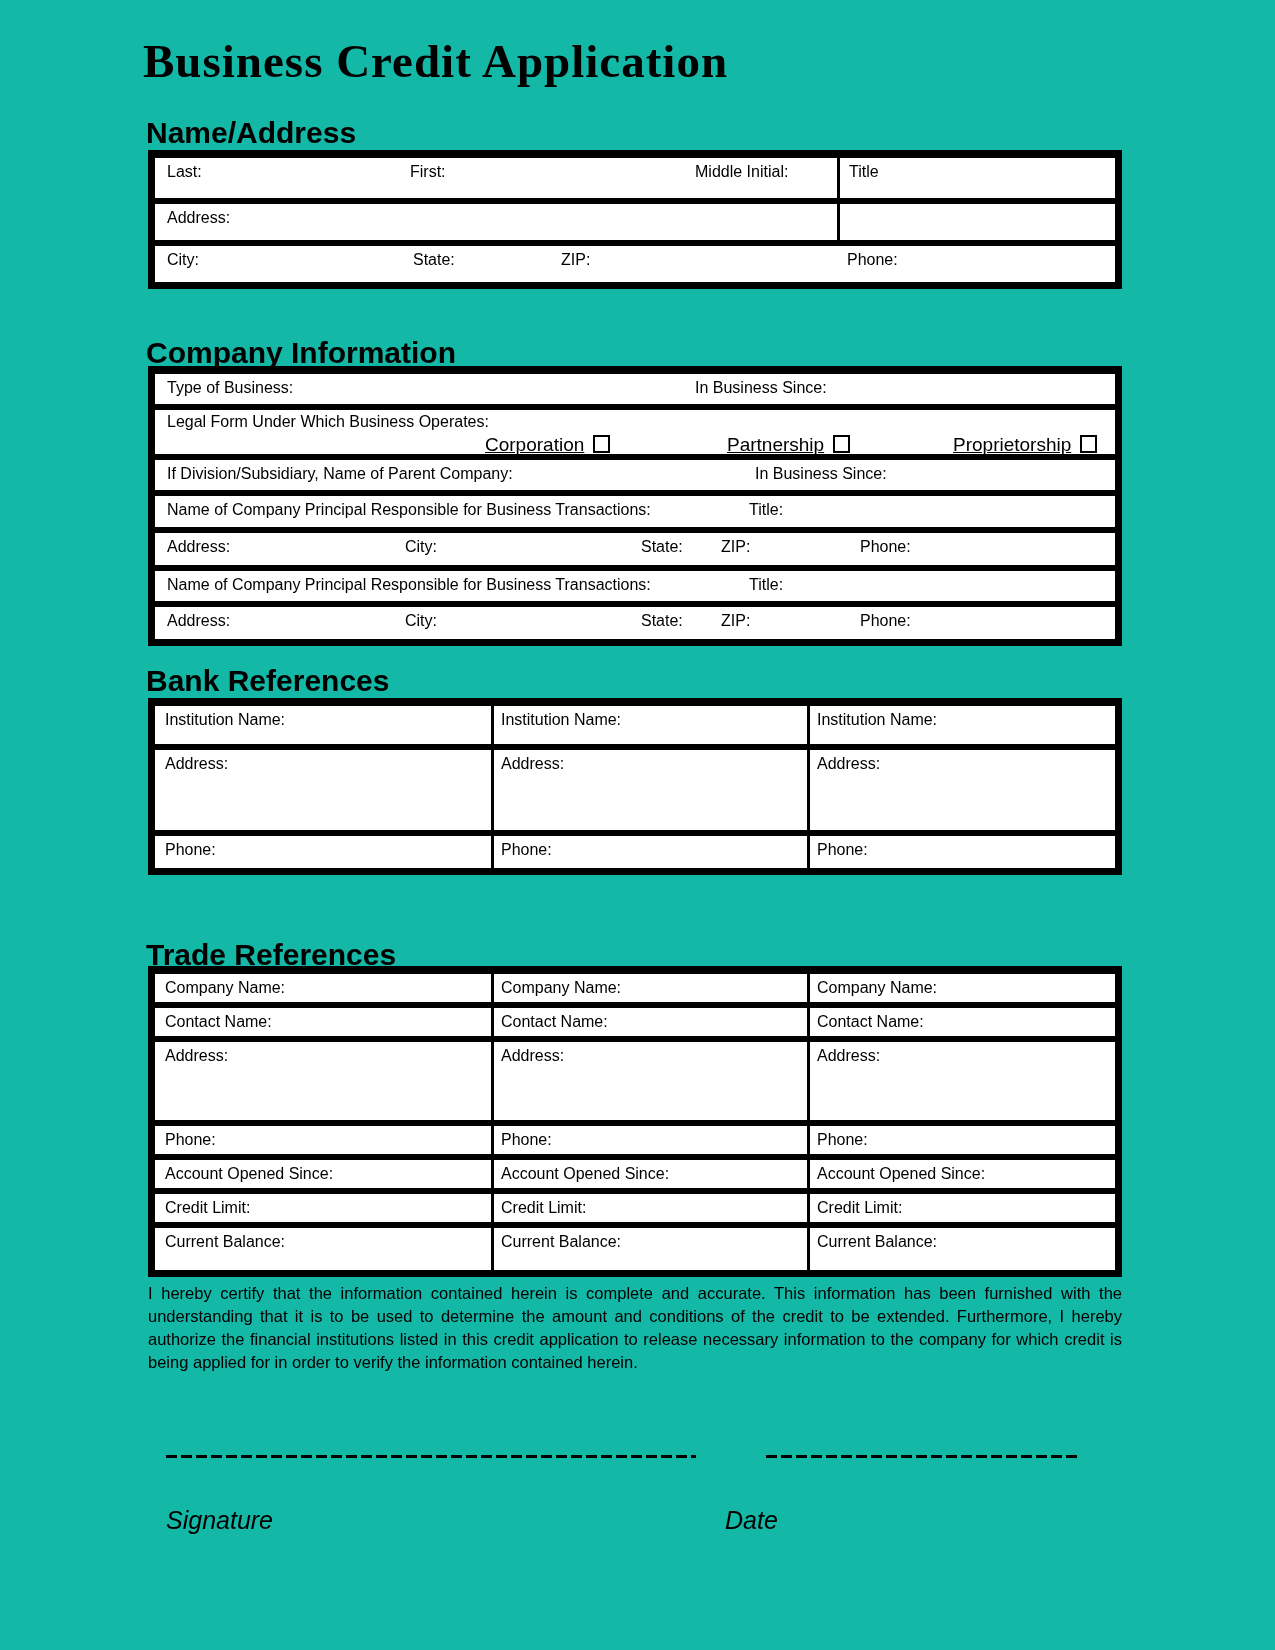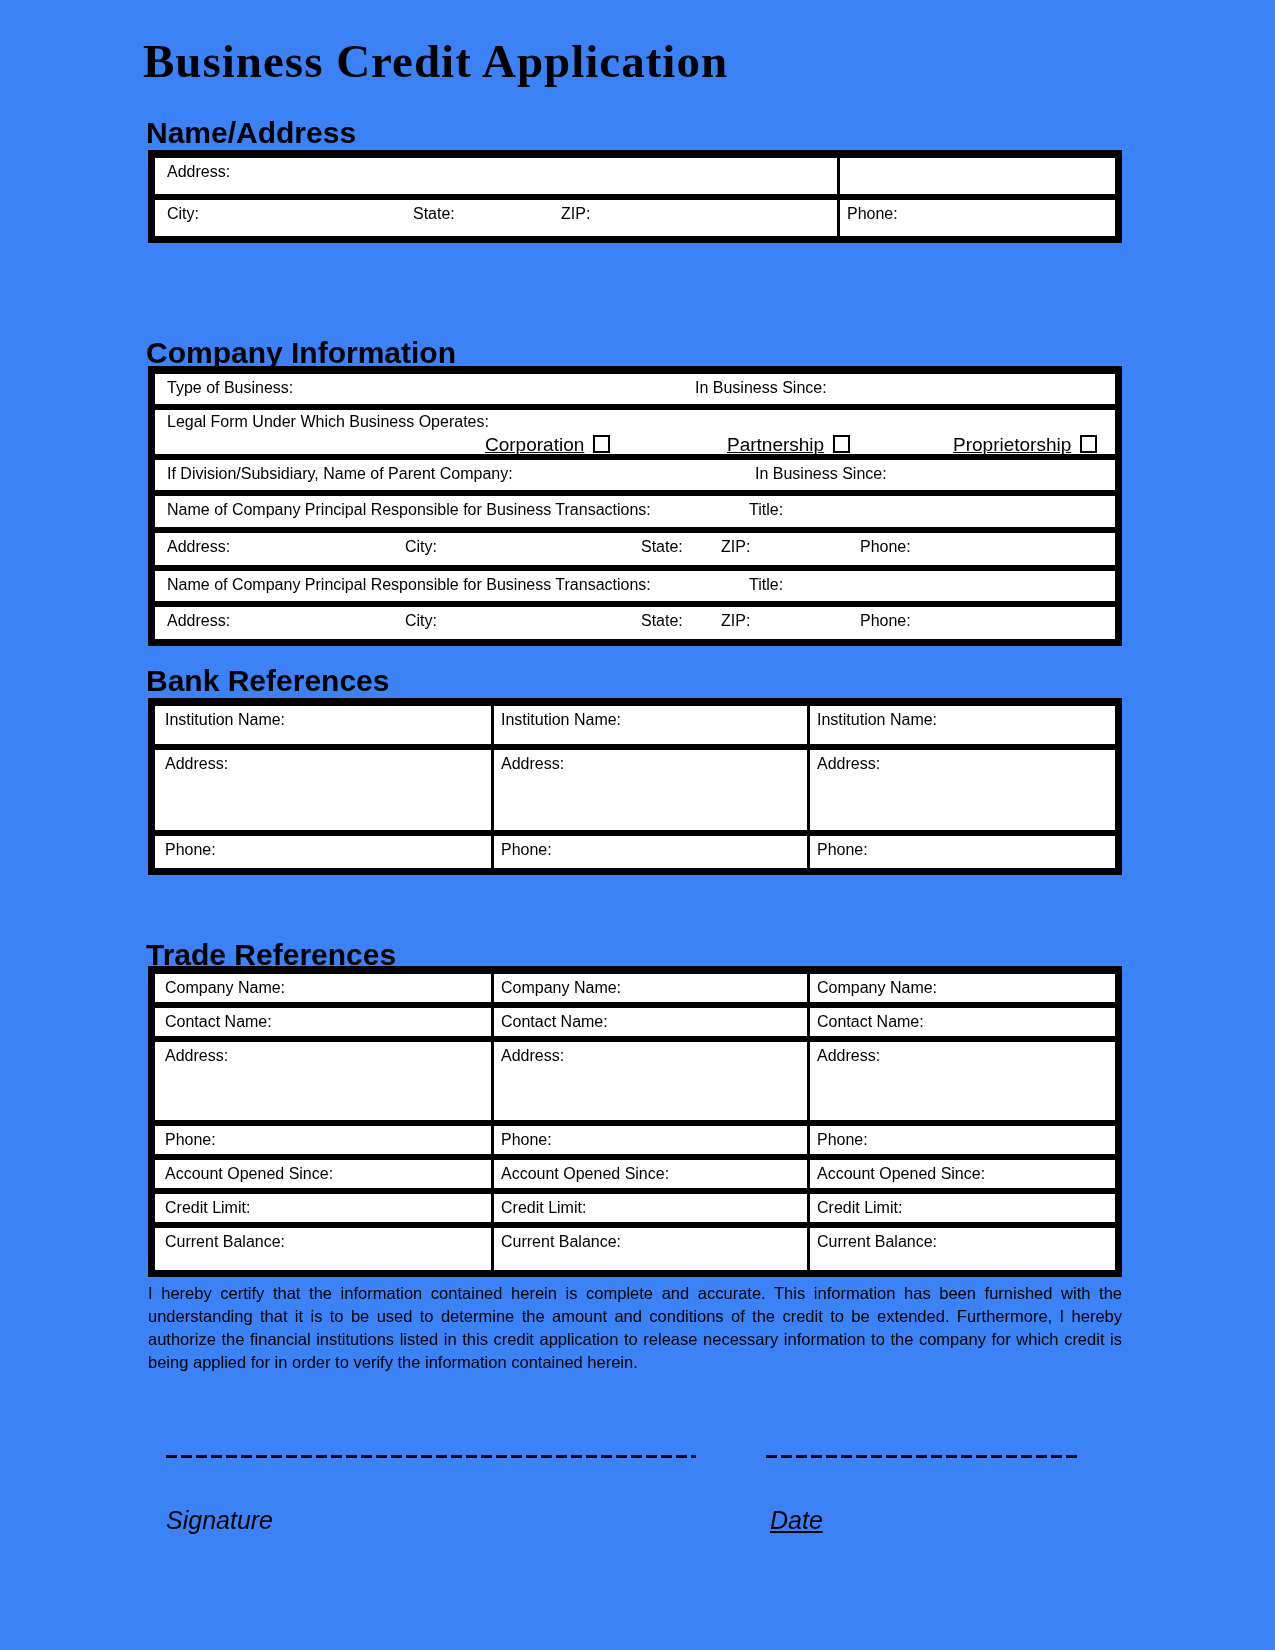--- a/index.html
+++ b/index.html
@@ -1,16 +1,16 @@
 <!DOCTYPE html>
 <html><head>
 <meta charset="utf-8">
 <style>
   html,body{margin:0;padding:0;background:#fff;}
-  .page{position:relative;width:1275px;height:1650px;background:#3b82f6;color:#000;
+  .page{position:relative;width:1275px;height:1650px;background:#14b8a6;color:#000;
         font-family:"Liberation Sans",sans-serif;overflow:hidden;}
   .h1{position:absolute;left:143px;top:34px;font-family:"Liberation Serif",serif;
       font-weight:bold;font-size:47px;letter-spacing:1px;white-space:nowrap;}
   .h2{position:absolute;left:146px;font-weight:bold;font-size:30px;white-space:nowrap;}
   .tbl{position:absolute;left:148px;width:974px;border:7px solid #000;border-top-width:8px;
        box-sizing:border-box;background:#fff;}
   .row{position:relative;border-bottom:6px solid #000;}
   .row:last-child{border-bottom:none;}
   .lbl{position:absolute;top:5px;font-size:16px;white-space:nowrap;}
   .vline{position:absolute;width:3px;background:#000;top:0;}
@@ -27,20 +27,26 @@
 <body>
 
 <div class="page">
 
   <div class="h1">Business Credit Application</div>
 
   <div class="h2" style="top:116px;">Name/Address</div>
 
   <div class="tbl" style="top:150px;">
     <div class="vline" style="left:682px;height:82px;"></div>
+    <div class="row" style="height:40px;">
+      <span class="lbl" style="left:12px;">Last:</span>
+      <span class="lbl" style="left:255px;">First:</span>
+      <span class="lbl" style="left:540px;">Middle Initial:</span>
+      <span class="lbl" style="left:694px;">Title</span>
+    </div>
     <div class="row" style="height:36px;">
       <span class="lbl" style="left:12px;">Address:</span>
     </div>
     <div class="row" style="height:36px;">
       <span class="lbl" style="left:12px;">City:</span>
       <span class="lbl" style="left:258px;">State:</span>
       <span class="lbl" style="left:406px;">ZIP:</span>
       <span class="lbl" style="left:692px;">Phone:</span>
     </div>
   </div>
@@ -148,15 +154,15 @@
       <span class="lbl" style="left:346px;">Current Balance:</span>
       <span class="lbl" style="left:662px;">Current Balance:</span>
     </div>
   </div>
 
   <div class="cert">I hereby certify that the information contained herein is complete and accurate. This information has been furnished with the understanding that it is to be used to determine the amount and conditions of the credit to be extended. Furthermore, I hereby authorize the financial institutions listed in this credit application to release necessary information to the company for which credit is being applied for in order to verify the information contained herein.</div>
 
   <div class="sig-line" style="left:166px;width:530px;"></div>
   <div class="sig-line" style="left:766px;width:312px;"></div>
   <div class="sig-lbl" style="left:166px;">Signature</div>
-  <div class="sig-lbl" style="left:770px;text-decoration:underline;">Date</div>
+  <div class="sig-lbl" style="left:725px;">Date</div>
 
 </div>
 
 </body></html>

